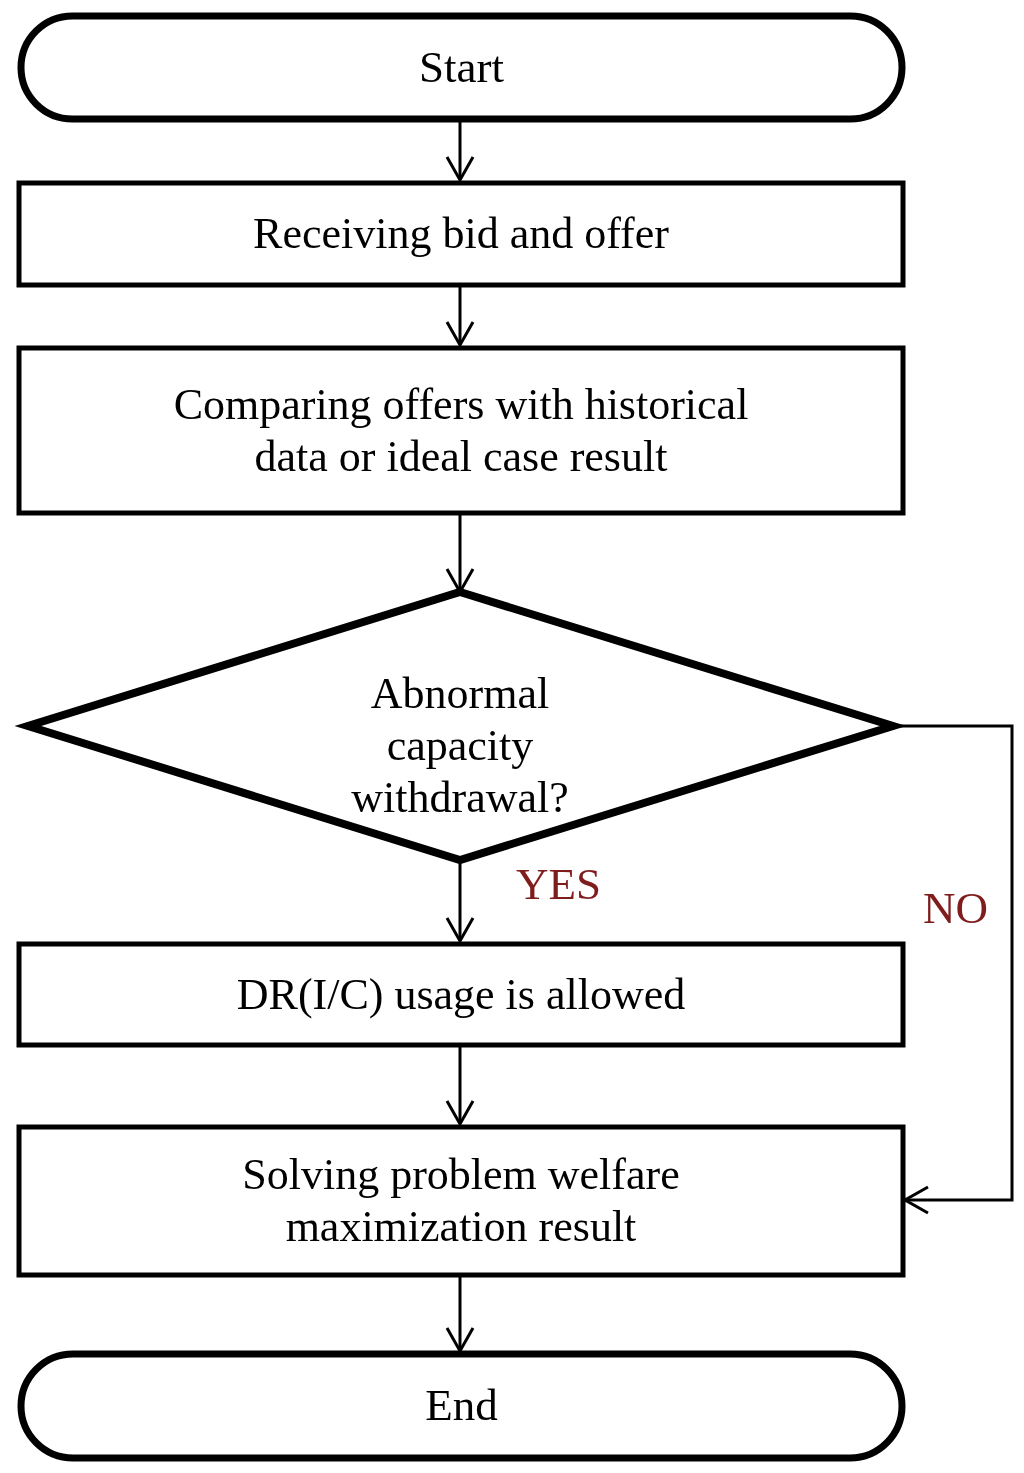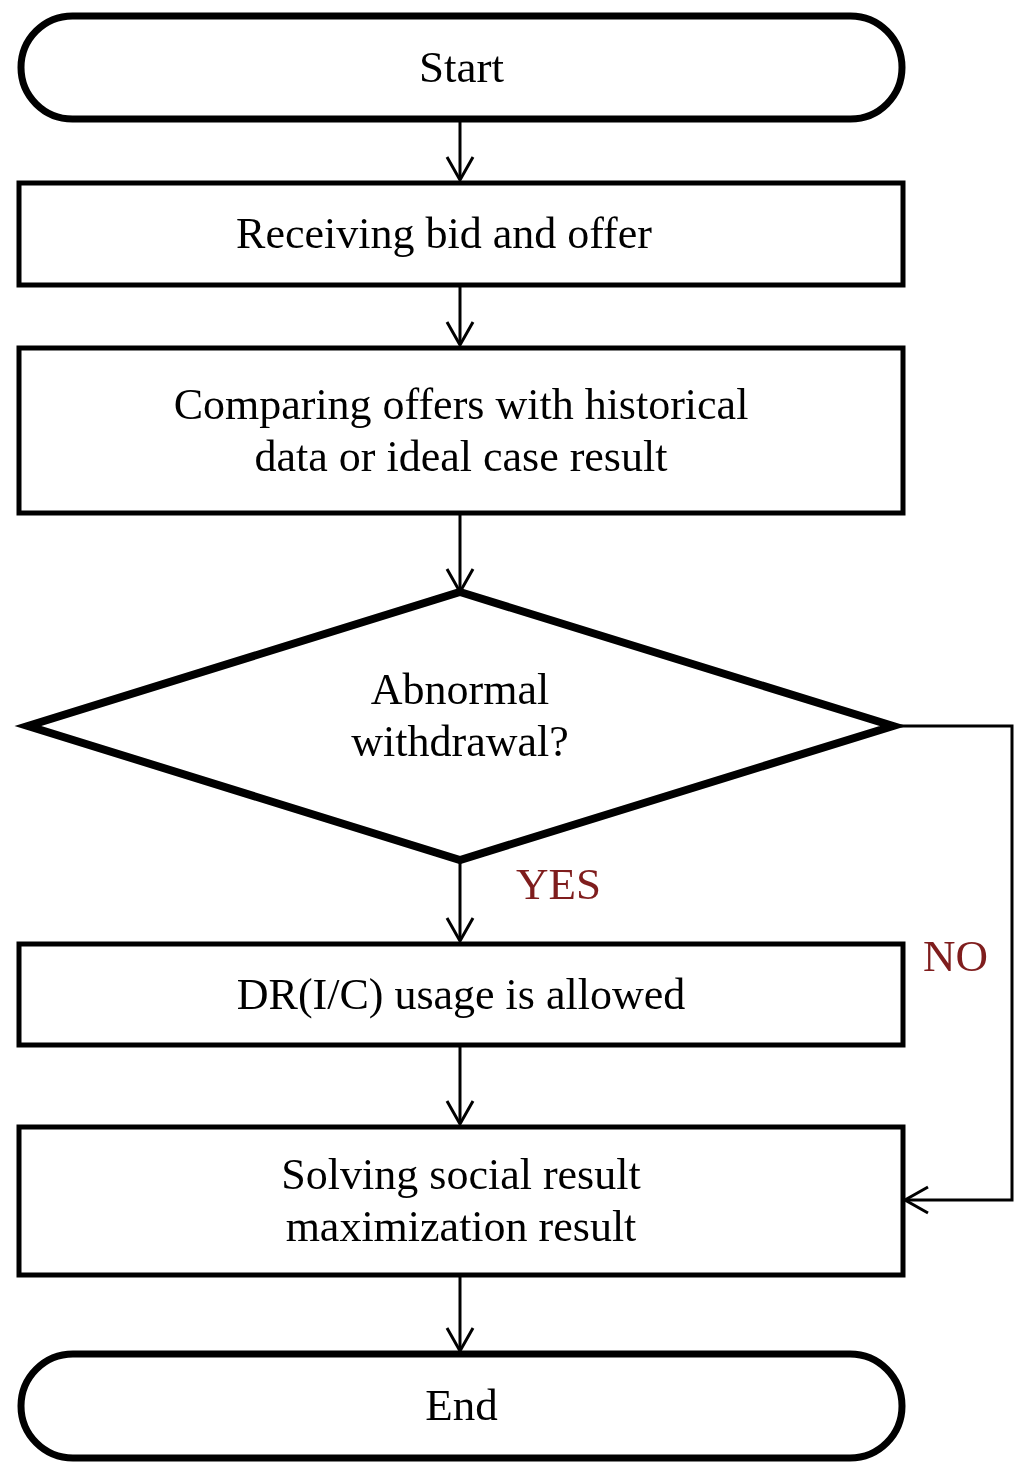--- a/index.html
+++ b/index.html
@@ -104,44 +104,45 @@
     </g>
 
     <rect x="21" y="1354" width="881" height="104" rx="52" ry="52" fill="#ffffff" stroke="#000000" stroke-width="7"></rect>
 
   </svg>
 
   <div class="node-label terminal-label" style="left:21px; top:16px; width:881px; height:103px;">
     <span class="lbl-line">Start</span>
   </div>
 
-  <div class="node-label process-label" style="left:2px; top:183px; width:884px; height:102px;">
+  <div class="node-label process-label" style="left:19px; top:183px; width:884px; height:102px;">
     <span class="lbl-line">Receiving bid and offer</span>
   </div>
 
   <div class="node-label process-label" style="left:19px; top:348px; width:884px; height:165px;text-align:center;">
     <span class="lbl-line">Comparing offers with historical</span>
     <span class="lbl-line">data or ideal case result</span>
   </div>
 
-  <div class="node-label decision-label" style="left:180px; top:608px; width:560px; height:216px;">
+  <div class="node-label decision-label" style="left:180px; top:638px; width:560px; height:216px;">
     <span class="lbl-line">Abnormal</span>
+    <span class="lbl-line">capacity</span>
     <span class="lbl-line">withdrawal?</span>
   </div>
 
   <div class="edge-label" style="left:516px; top:862px;">YES</div>
 
-  <div class="edge-label" style="left:923px; top:886px;margin-top:48px;">NO</div>
+  <div class="edge-label" style="left:923px; top:886px;">NO</div>
 
   <div class="node-label process-label" style="left:19px; top:944px; width:884px; height:101px;text-align:center;">
     <span class="lbl-line">DR(I/C) usage is allowed</span>
   </div>
 
   <div class="node-label process-label" style="left:19px; top:1127px; width:884px; height:148px;">
-    <span class="lbl-line">Solving social result</span>
+    <span class="lbl-line">Solving problem welfare</span>
     <span class="lbl-line">maximization result</span>
   </div>
 
   <div class="node-label terminal-label" style="left:21px; top:1354px; width:881px; height:104px;">
     <span class="lbl-line">End</span>
   </div>
 
 </div>
 
 </body></html>

